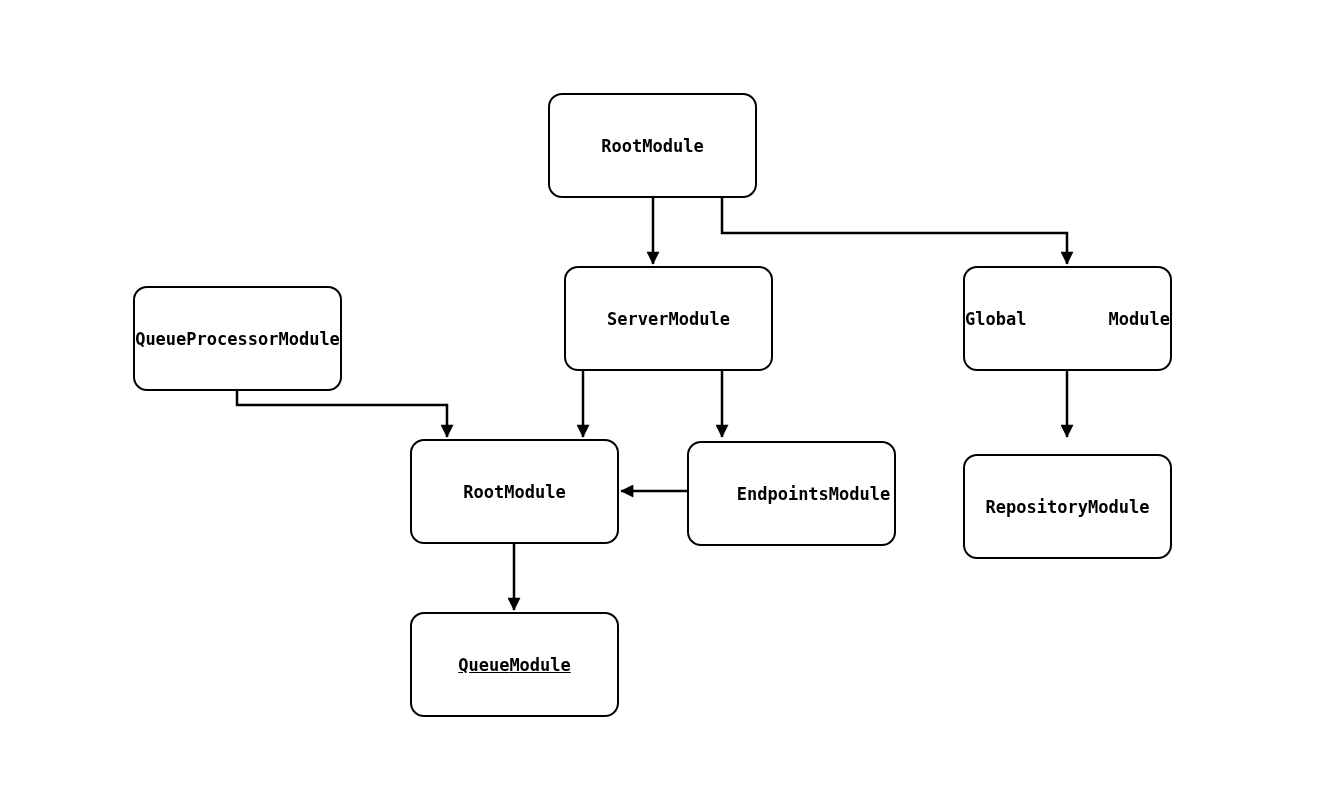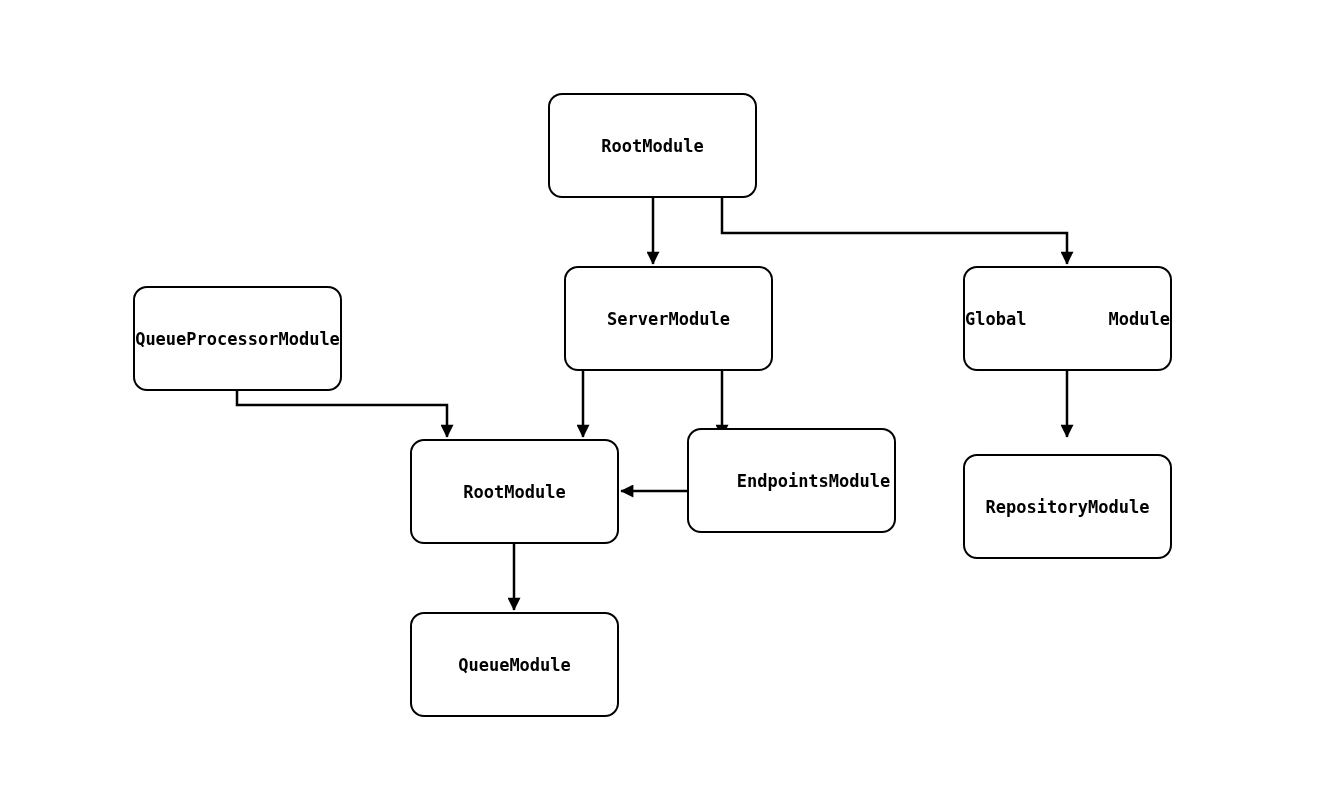--- a/index.html
+++ b/index.html
@@ -94,28 +94,28 @@
   <div class="node" style="left:963px; top:266px;justify-content:space-between;">
     <div>Global</div>
     <div>Module</div>
   </div>
 
   <div class="node" style="left:410px; top:439px;">
     <div>Root</div>
     <div>Module</div>
   </div>
 
-  <div class="node" style="left:687px; top:428px;padding-left:44px;">
+  <div class="node" style="left:687px; top:441px;padding-left:44px;">
     <div>Endpoints</div>
     <div>Module</div>
   </div>
 
   <div class="node" style="left:963px; top:454px;">
     <div>Repository</div>
     <div>Module</div>
   </div>
 
-  <div class="node" style="left:410px; top:612px;">
+  <div class="node" style="left:410px; top:612px;text-decoration:underline;">
     <div>Queue</div>
     <div>Module</div>
   </div>
 
 </div>
 
 </body></html>

